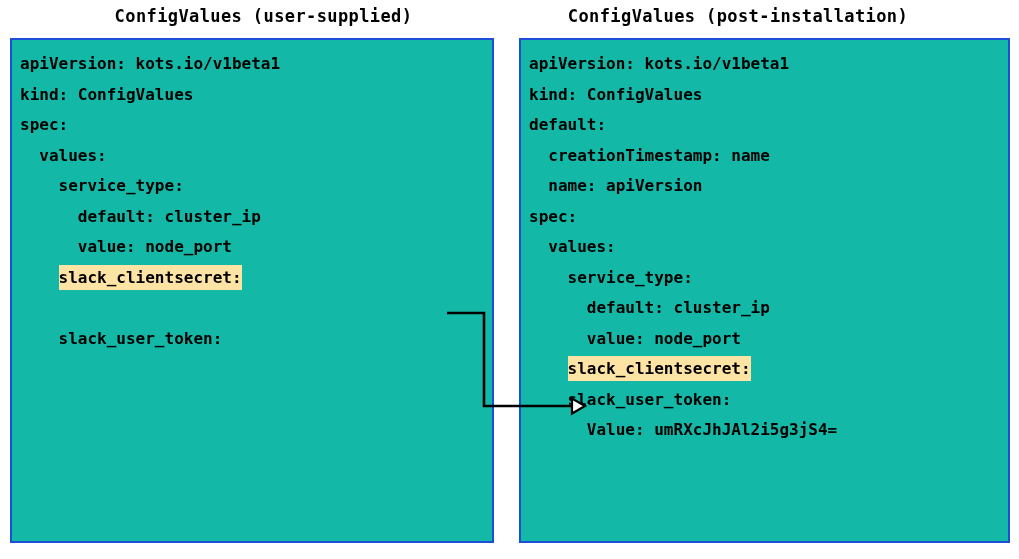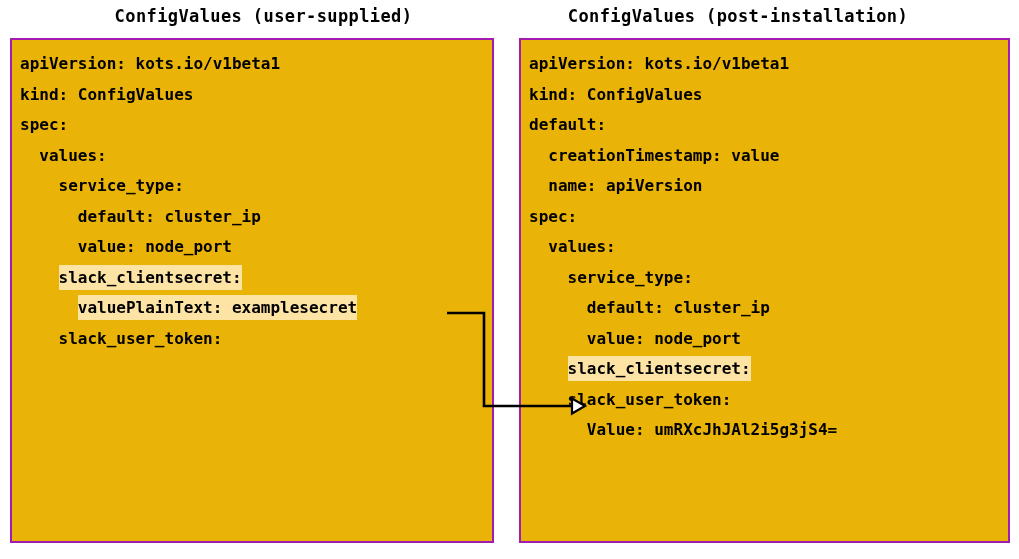--- a/index.html
+++ b/index.html
@@ -28,22 +28,22 @@
     font-family: "DejaVu Sans Mono", "Liberation Mono", monospace;
     font-weight: bold;
     font-size: 17px;
     letter-spacing: 0.4px;
     color: #000000;
     white-space: pre;
   }
 
   .code-box {
     position: absolute;
-    background: #eab308;
-    border: 2px solid #a21caf;
+    background: #14b8a6;
+    border: 2px solid #1d4ed8;
     box-sizing: border-box;
     overflow: hidden;
   }
 
   .code-lines {
     position: absolute;
     left: 8px;
     top: 9px;
     right: 0;
   }
@@ -86,34 +86,34 @@
   <div class="code-box" style="left:0px; top:32px; width:484px; height:505px;">
     <div class="code-lines">
         <div class="code-line"><span class="seg"></span><span class="seg">apiVersion: kots.io/v1beta1</span></div>
         <div class="code-line"><span class="seg"></span><span class="seg">kind: ConfigValues</span></div>
         <div class="code-line"><span class="seg"></span><span class="seg">spec:</span></div>
         <div class="code-line"><span class="seg">  </span><span class="seg">values:</span></div>
         <div class="code-line"><span class="seg">    </span><span class="seg">service_type:</span></div>
         <div class="code-line"><span class="seg">      </span><span class="seg">default: cluster_ip</span></div>
         <div class="code-line"><span class="seg">      </span><span class="seg">value: node_port</span></div>
         <div class="code-line"><span class="seg">    </span><span class="seg hl">slack_clientsecret:</span></div>
-        <div class="code-line"><span class="seg">      </span><span class="seg hl">valuePlainText: examplesecret</span></div>
+        <div class="code-line"><span class="seg">      </span></div>
         <div class="code-line"><span class="seg">    </span><span class="seg">slack_user_token:</span></div>
       </div>
   </div>
 </div>
 
 <div class="panel" style="left:519px; top:6px; width:438px; height:537px;">
   <div class="panel-title">ConfigValues (post-installation)</div>
   <div class="code-box" style="left:0px; top:32px; width:491px; height:505px;">
     <div class="code-lines">
         <div class="code-line"><span class="seg"></span><span class="seg">apiVersion: kots.io/v1beta1</span></div>
         <div class="code-line"><span class="seg"></span><span class="seg">kind: ConfigValues</span></div>
         <div class="code-line"><span class="seg"></span><span class="seg">default:</span></div>
-        <div class="code-line"><span class="seg">  </span><span class="seg">creationTimestamp: value</span></div>
+        <div class="code-line"><span class="seg">  </span><span class="seg">creationTimestamp: name</span></div>
         <div class="code-line"><span class="seg">  </span><span class="seg">name: apiVersion</span></div>
         <div class="code-line"><span class="seg"></span><span class="seg">spec:</span></div>
         <div class="code-line"><span class="seg">  </span><span class="seg">values:</span></div>
         <div class="code-line"><span class="seg">    </span><span class="seg">service_type:</span></div>
         <div class="code-line"><span class="seg">      </span><span class="seg">default: cluster_ip</span></div>
         <div class="code-line"><span class="seg">      </span><span class="seg">value: node_port</span></div>
         <div class="code-line"><span class="seg">    </span><span class="seg hl">slack_clientsecret:</span></div>
         <div class="code-line"><span class="seg">    </span><span class="seg">slack_user_token:</span></div>
         <div class="code-line"><span class="seg">      </span><span class="seg">Value: umRXcJhJAl2i5g3jS4=</span></div>
       </div>

